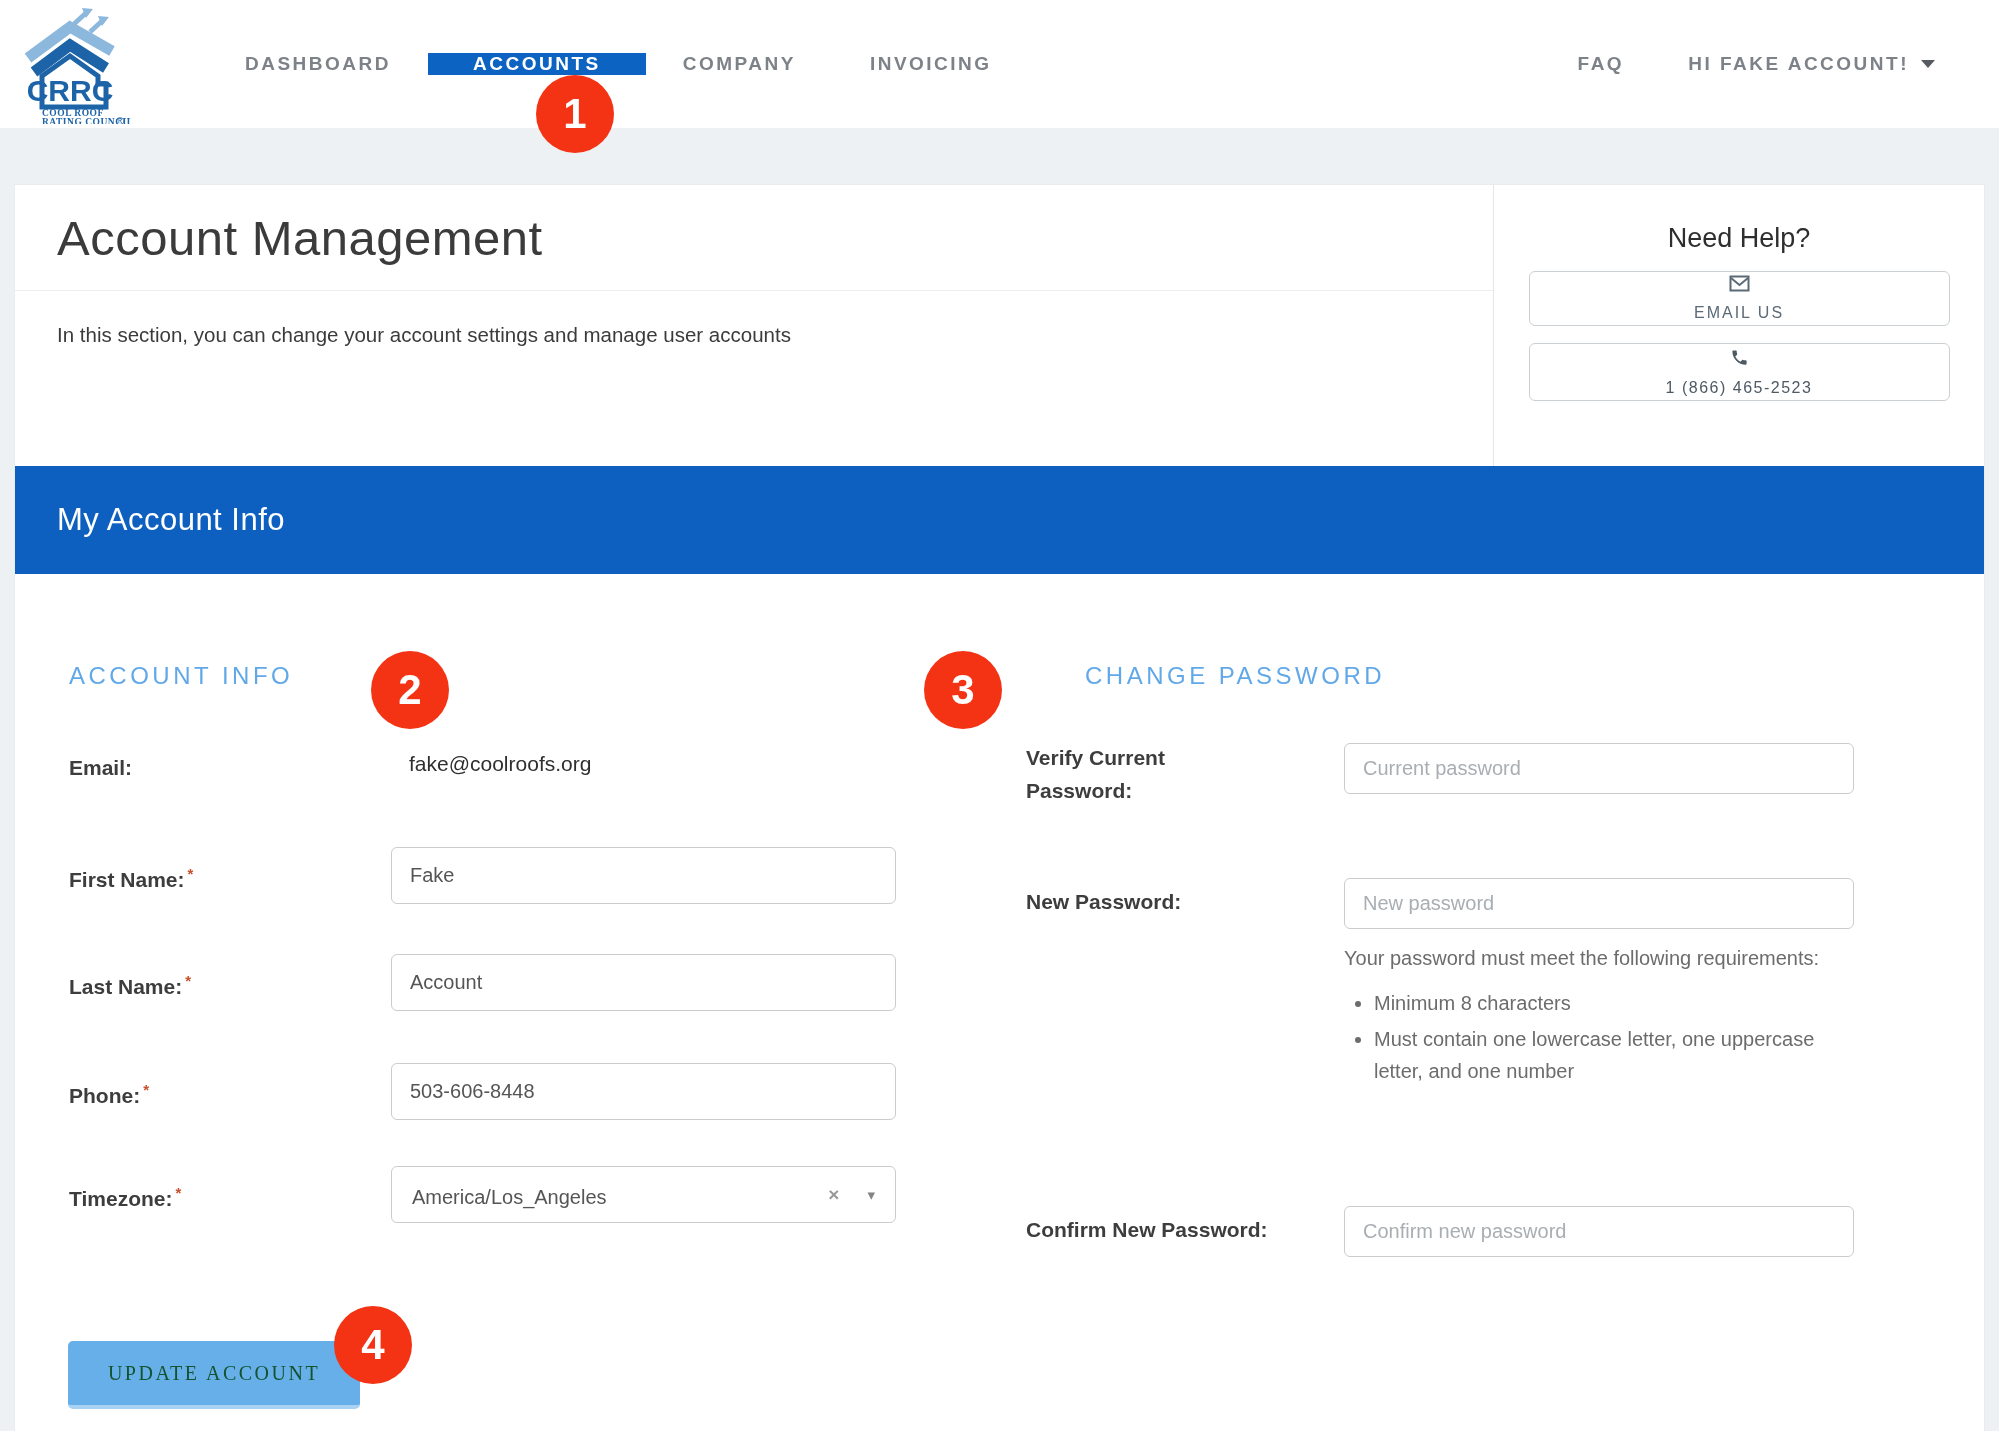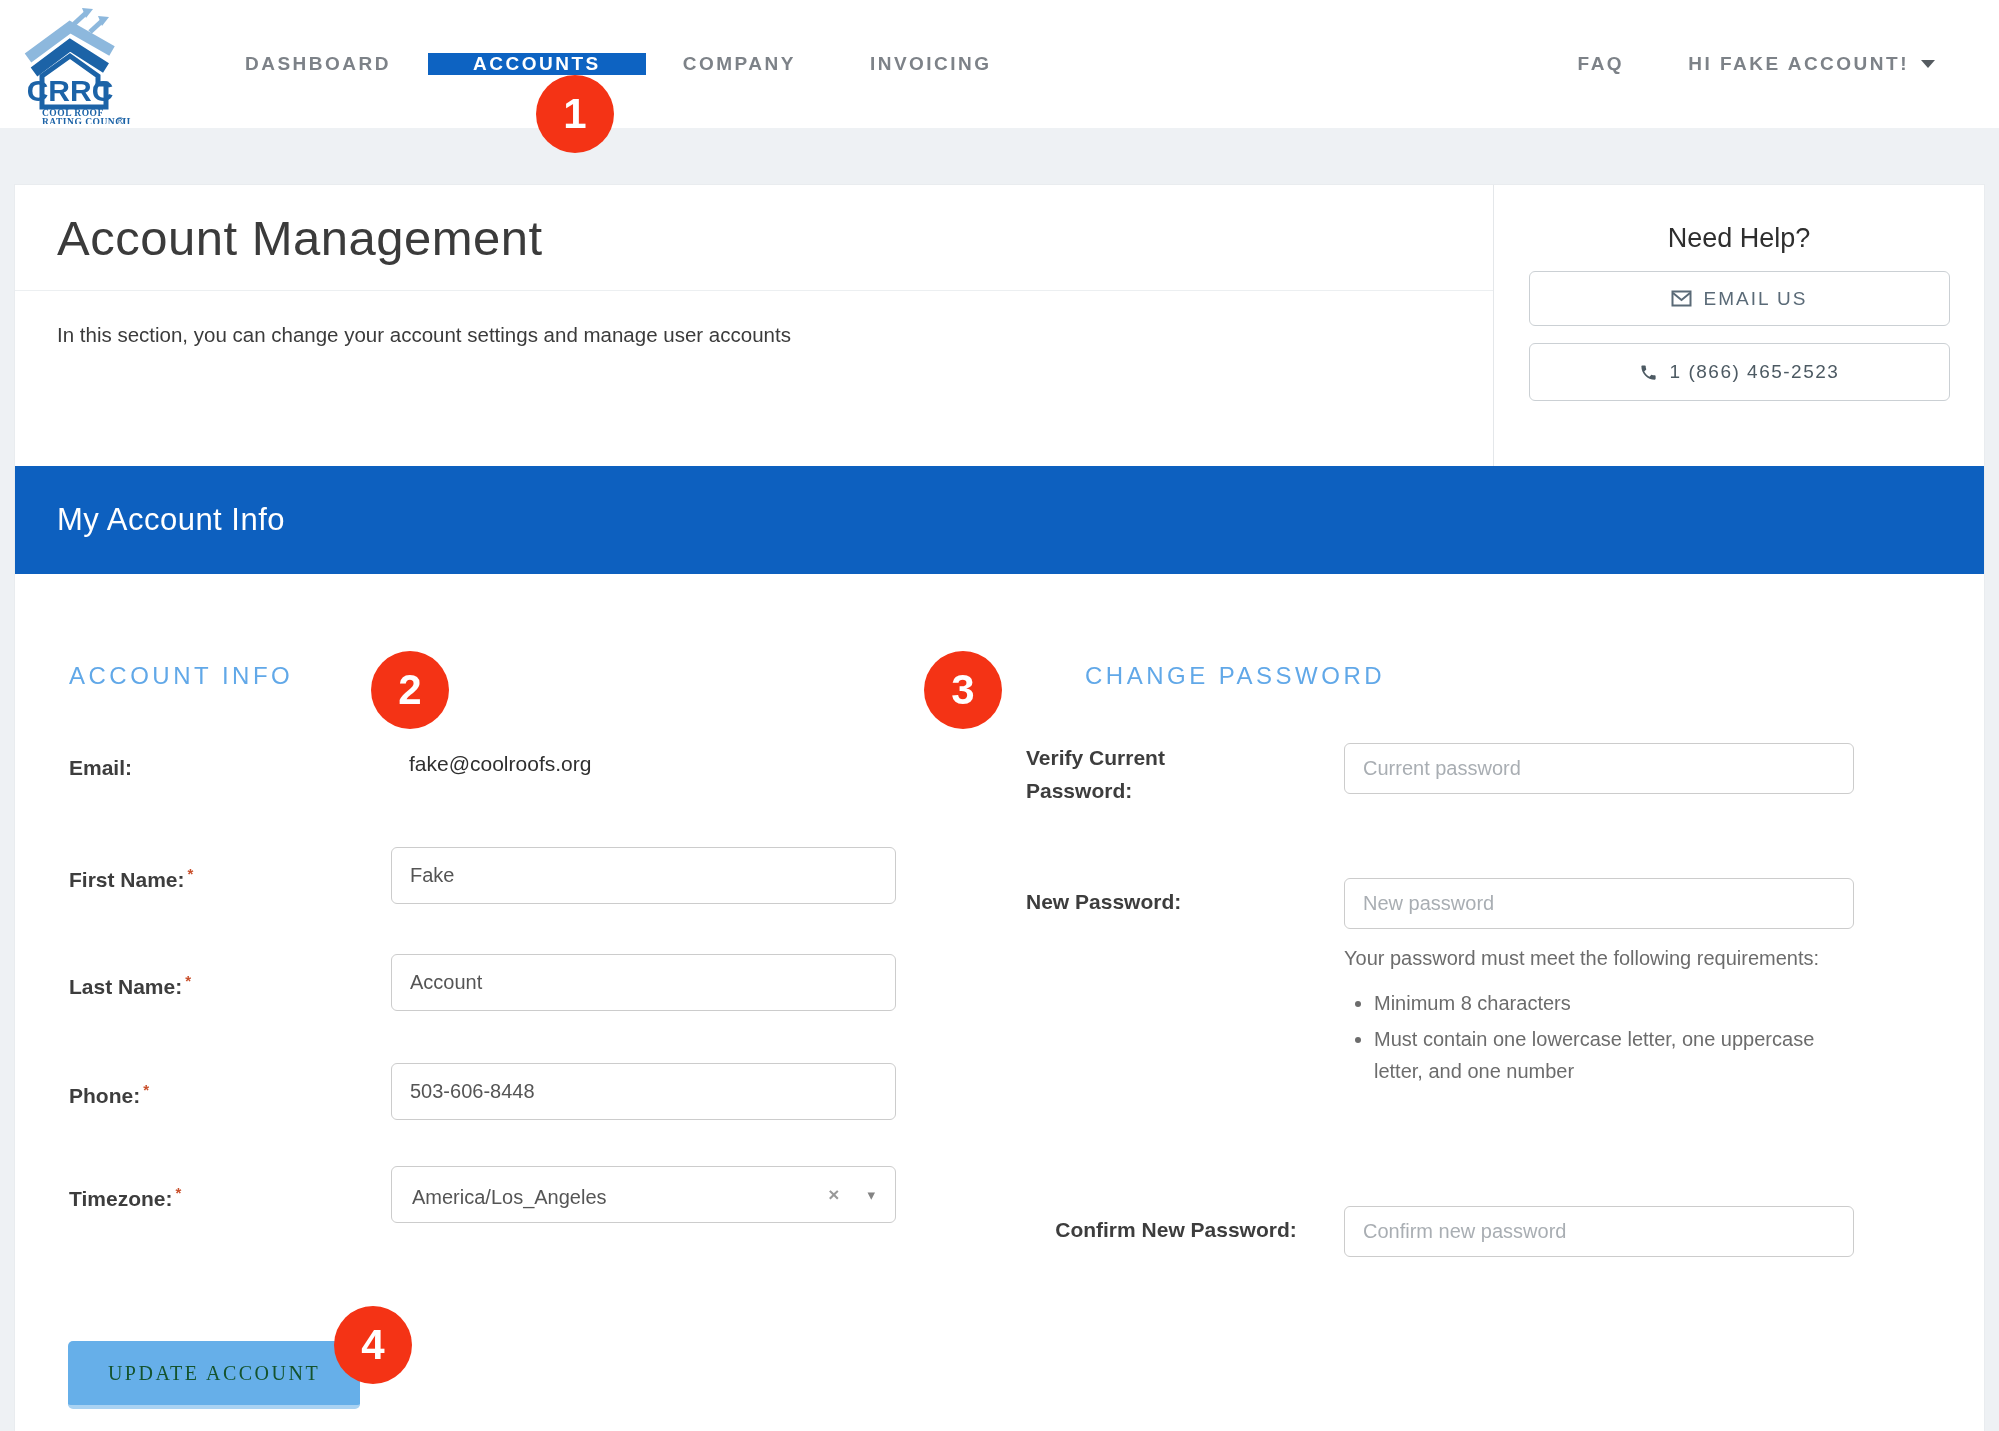--- a/index.html
+++ b/index.html
@@ -29,22 +29,22 @@
           border:1px solid #e9ecef; border-bottom:none; }
   .card-top { display:flex; height:281px; }
   .card-top-left { flex:1; display:flex; flex-direction:column; }
   .title-block { height:106px; border-bottom:1px solid #eceff1; display:flex; align-items:center; padding-left:42px; }
   .page-title { font-size:49px; font-weight:300; color:#3b3b3b; letter-spacing:0.5px; }
   .subtitle-block { padding:32px 42px; font-size:20.5px; color:#3b3b3b; }
 
   .help-panel { width:491px; border-left:1px solid #e4e7ea; text-align:center; }
   .help-title { margin-top:38px; font-size:27px; font-weight:300; color:#2e2e2e; }
   .help-btn { width:421px; margin:17px auto 0; height:55px; border:1px solid #cbd0d4; border-radius:6px;
-              display:flex; align-items:center; justify-content:center; gap:12px; font-size:19px;
-              letter-spacing:2px; color:#5a6a77; background:#fff; cursor:pointer; }
+              display:flex; align-items:center; justify-content:center; gap:12px; font-size:16px;
+              letter-spacing:2px; color:#5a6a77; background:#fff; cursor:pointer;flex-direction:column; }
   .help-btn.phone { height:58px; letter-spacing:1.5px; color:#4d5a63; }
   .help-btn svg { flex:0 0 auto; }
 
   .section-bar { height:108px; background:#0d60bf; display:flex; align-items:center; padding-left:42px; }
   .section-bar-title { color:#ffffff; font-size:31px; font-weight:300; letter-spacing:0.5px; }
 
   
   .content { position:relative; height:859px; }
   .col-heading { position:absolute; font-size:24px; letter-spacing:3.5px; color:#61a8e8; font-weight:400; }
   .form-label { position:absolute; font-size:21px; font-weight:bold; color:#3d3d3d; line-height:1.55; }
@@ -189,18 +189,18 @@
       <input class="pw-input" style="top: 304px;" type="password" placeholder="New password">
 
       <div class="req-block">
         <div>Your password must meet the following requirements:</div>
         <ul>
           <li>Minimum 8 characters</li>
           <li>Must contain one lowercase letter, one uppercase letter, and one number</li>
         </ul>
       </div>
 
-      <div class="form-label" style="left:1011px; top:640px; width:300px;text-align:center;">Confirm New Password:</div>
+      <div class="form-label" style="left:1011px; top:640px; width:300px;">Confirm New Password:</div>
       <input class="pw-input" style="top: 632px;" type="password" placeholder="Confirm new password">
 
     </div>
   </div>
 </div>
 
 </body></html>

